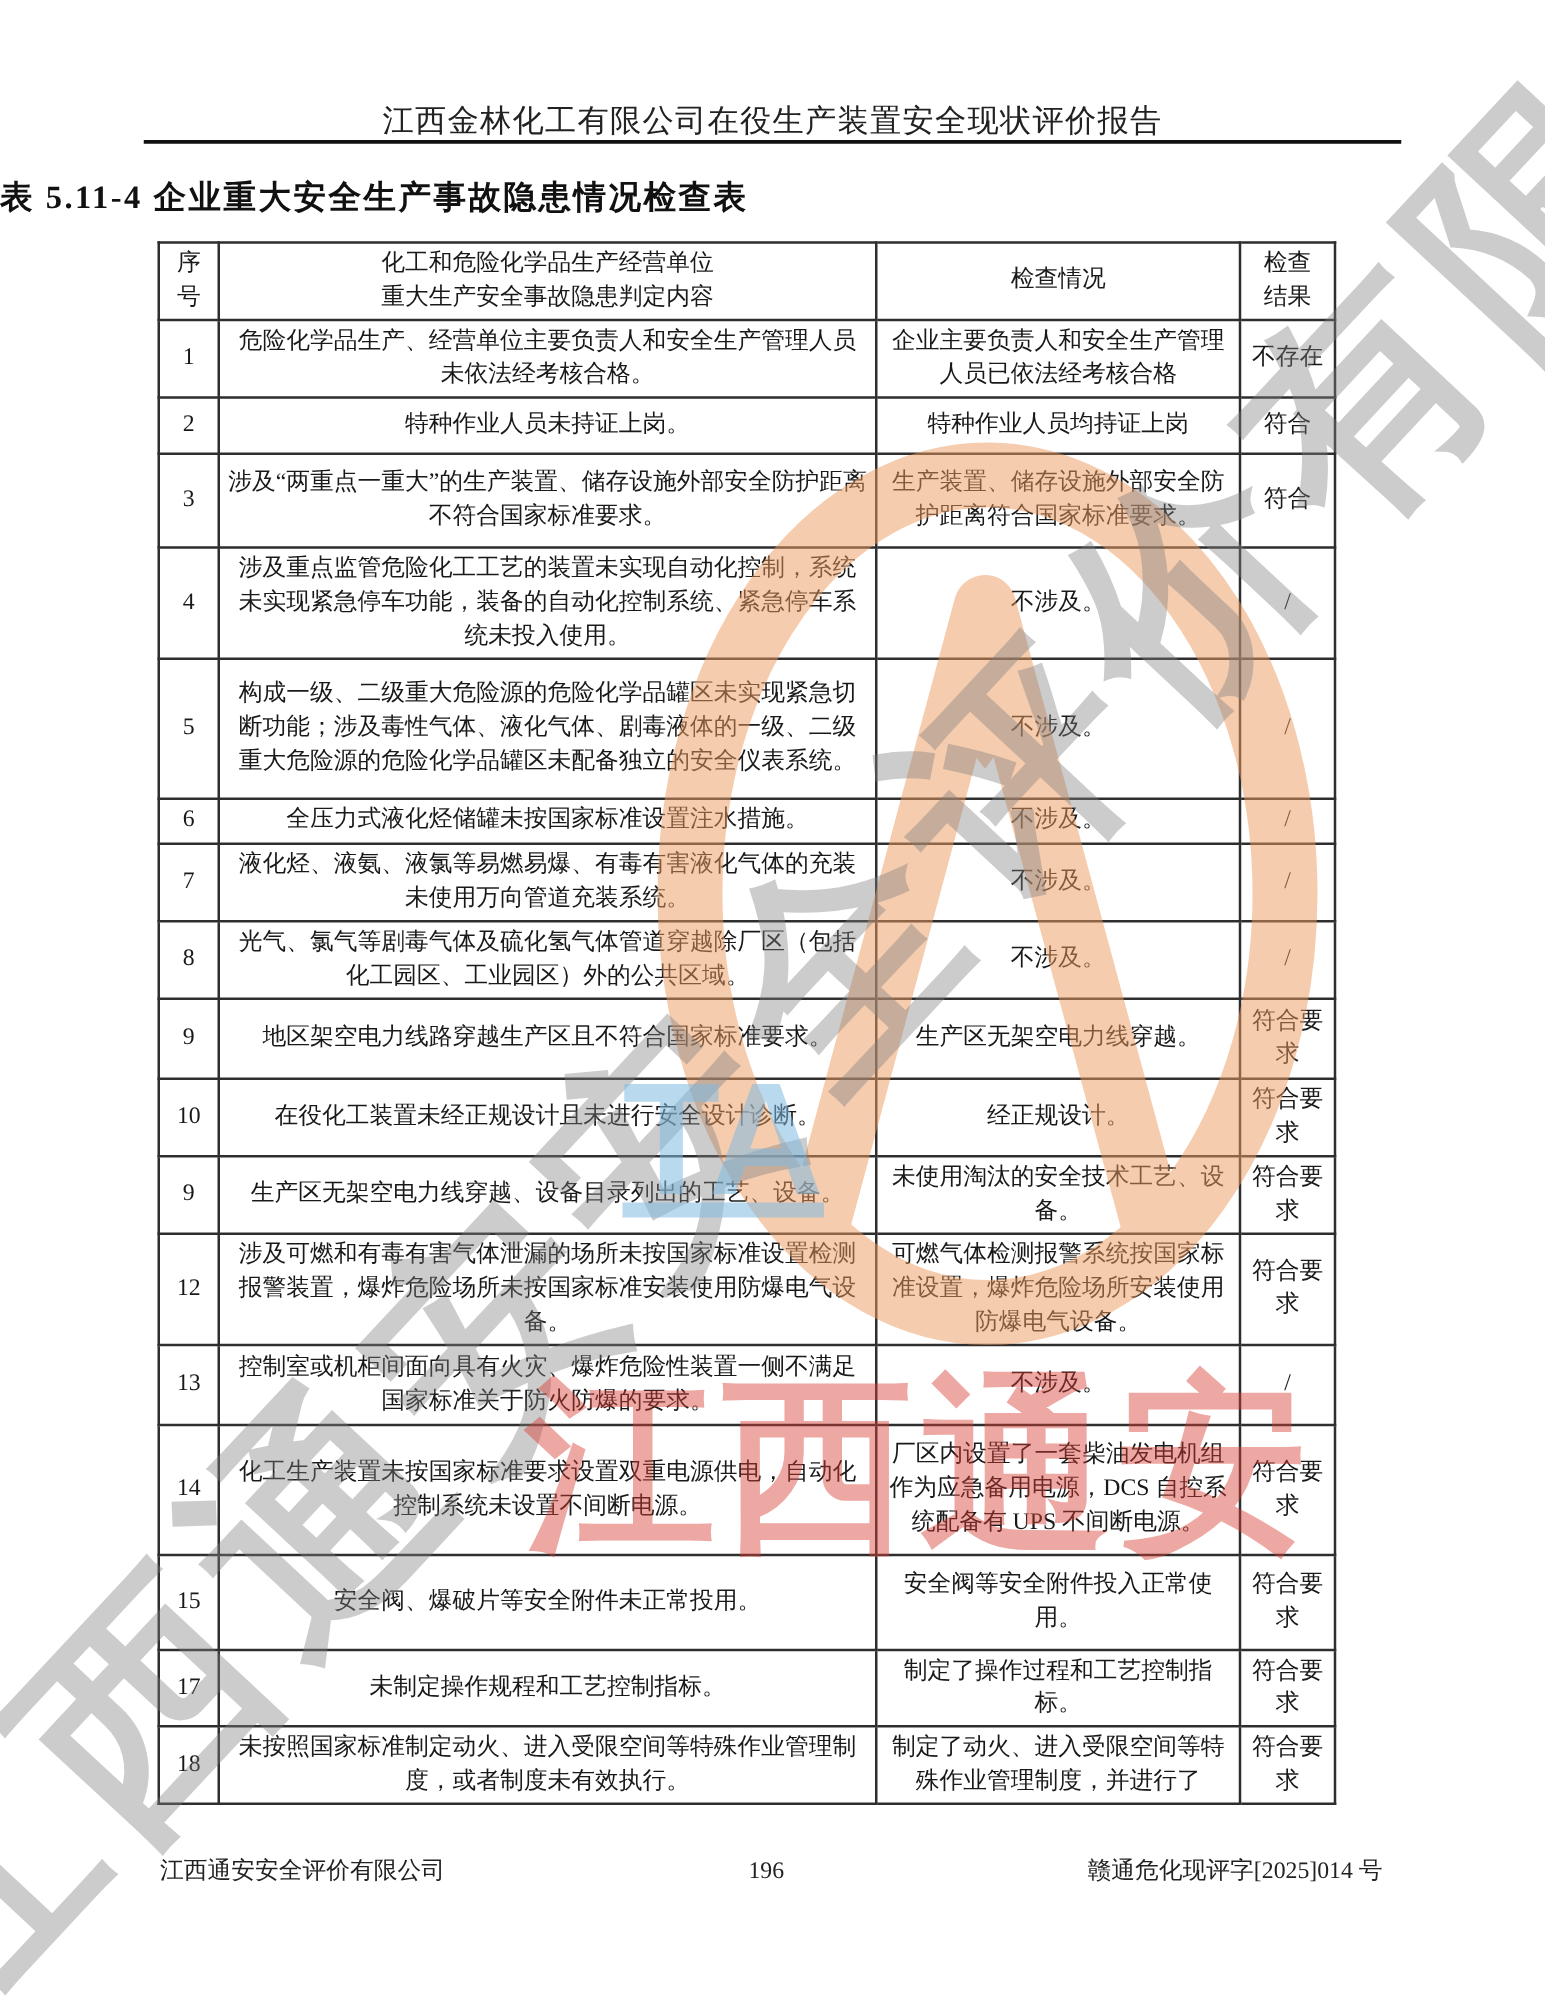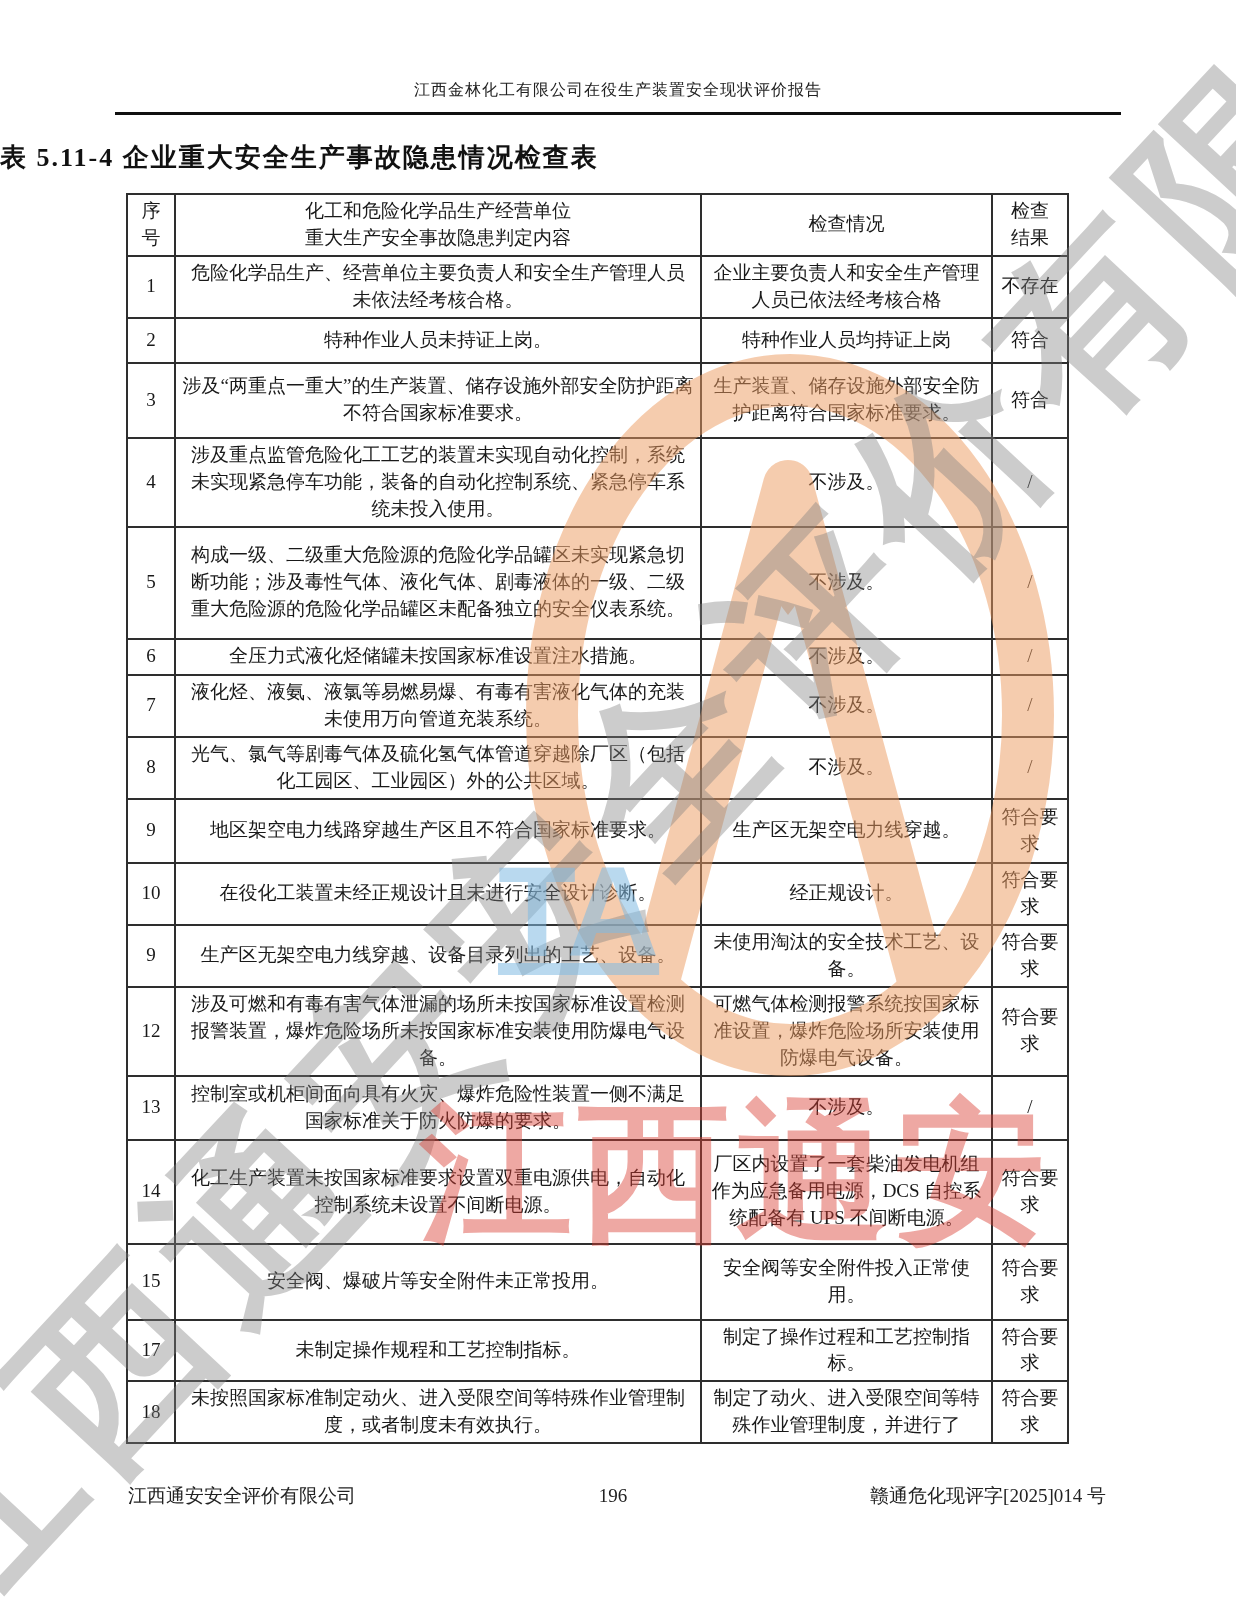--- a/index.html
+++ b/index.html
@@ -8,21 +8,21 @@
     position:relative;
     width:1236px; height:1600px;
     background:#ffffff;
     margin:0 auto;
     overflow:hidden;
     font-family:"Liberation Serif", serif;
     color:#1a1a1a;
   }
   .doc-header {
     position:absolute; top:80px; left:0; width:100%;
-    text-align:center; font-size:16px; letter-spacing:1px; color:#222;
+    text-align:center; font-size:25px; letter-spacing:1px; color:#222;
   }
   .header-rule {
     position:absolute; top:112px; left:115px; width:1006px; height:3px;
     background:#101010;
   }
   .table-title {
     position:absolute; top:140px; left:0; width:100%;
     font-size:26px; font-weight:bold; color:#111;
     letter-spacing:2px;
   }

